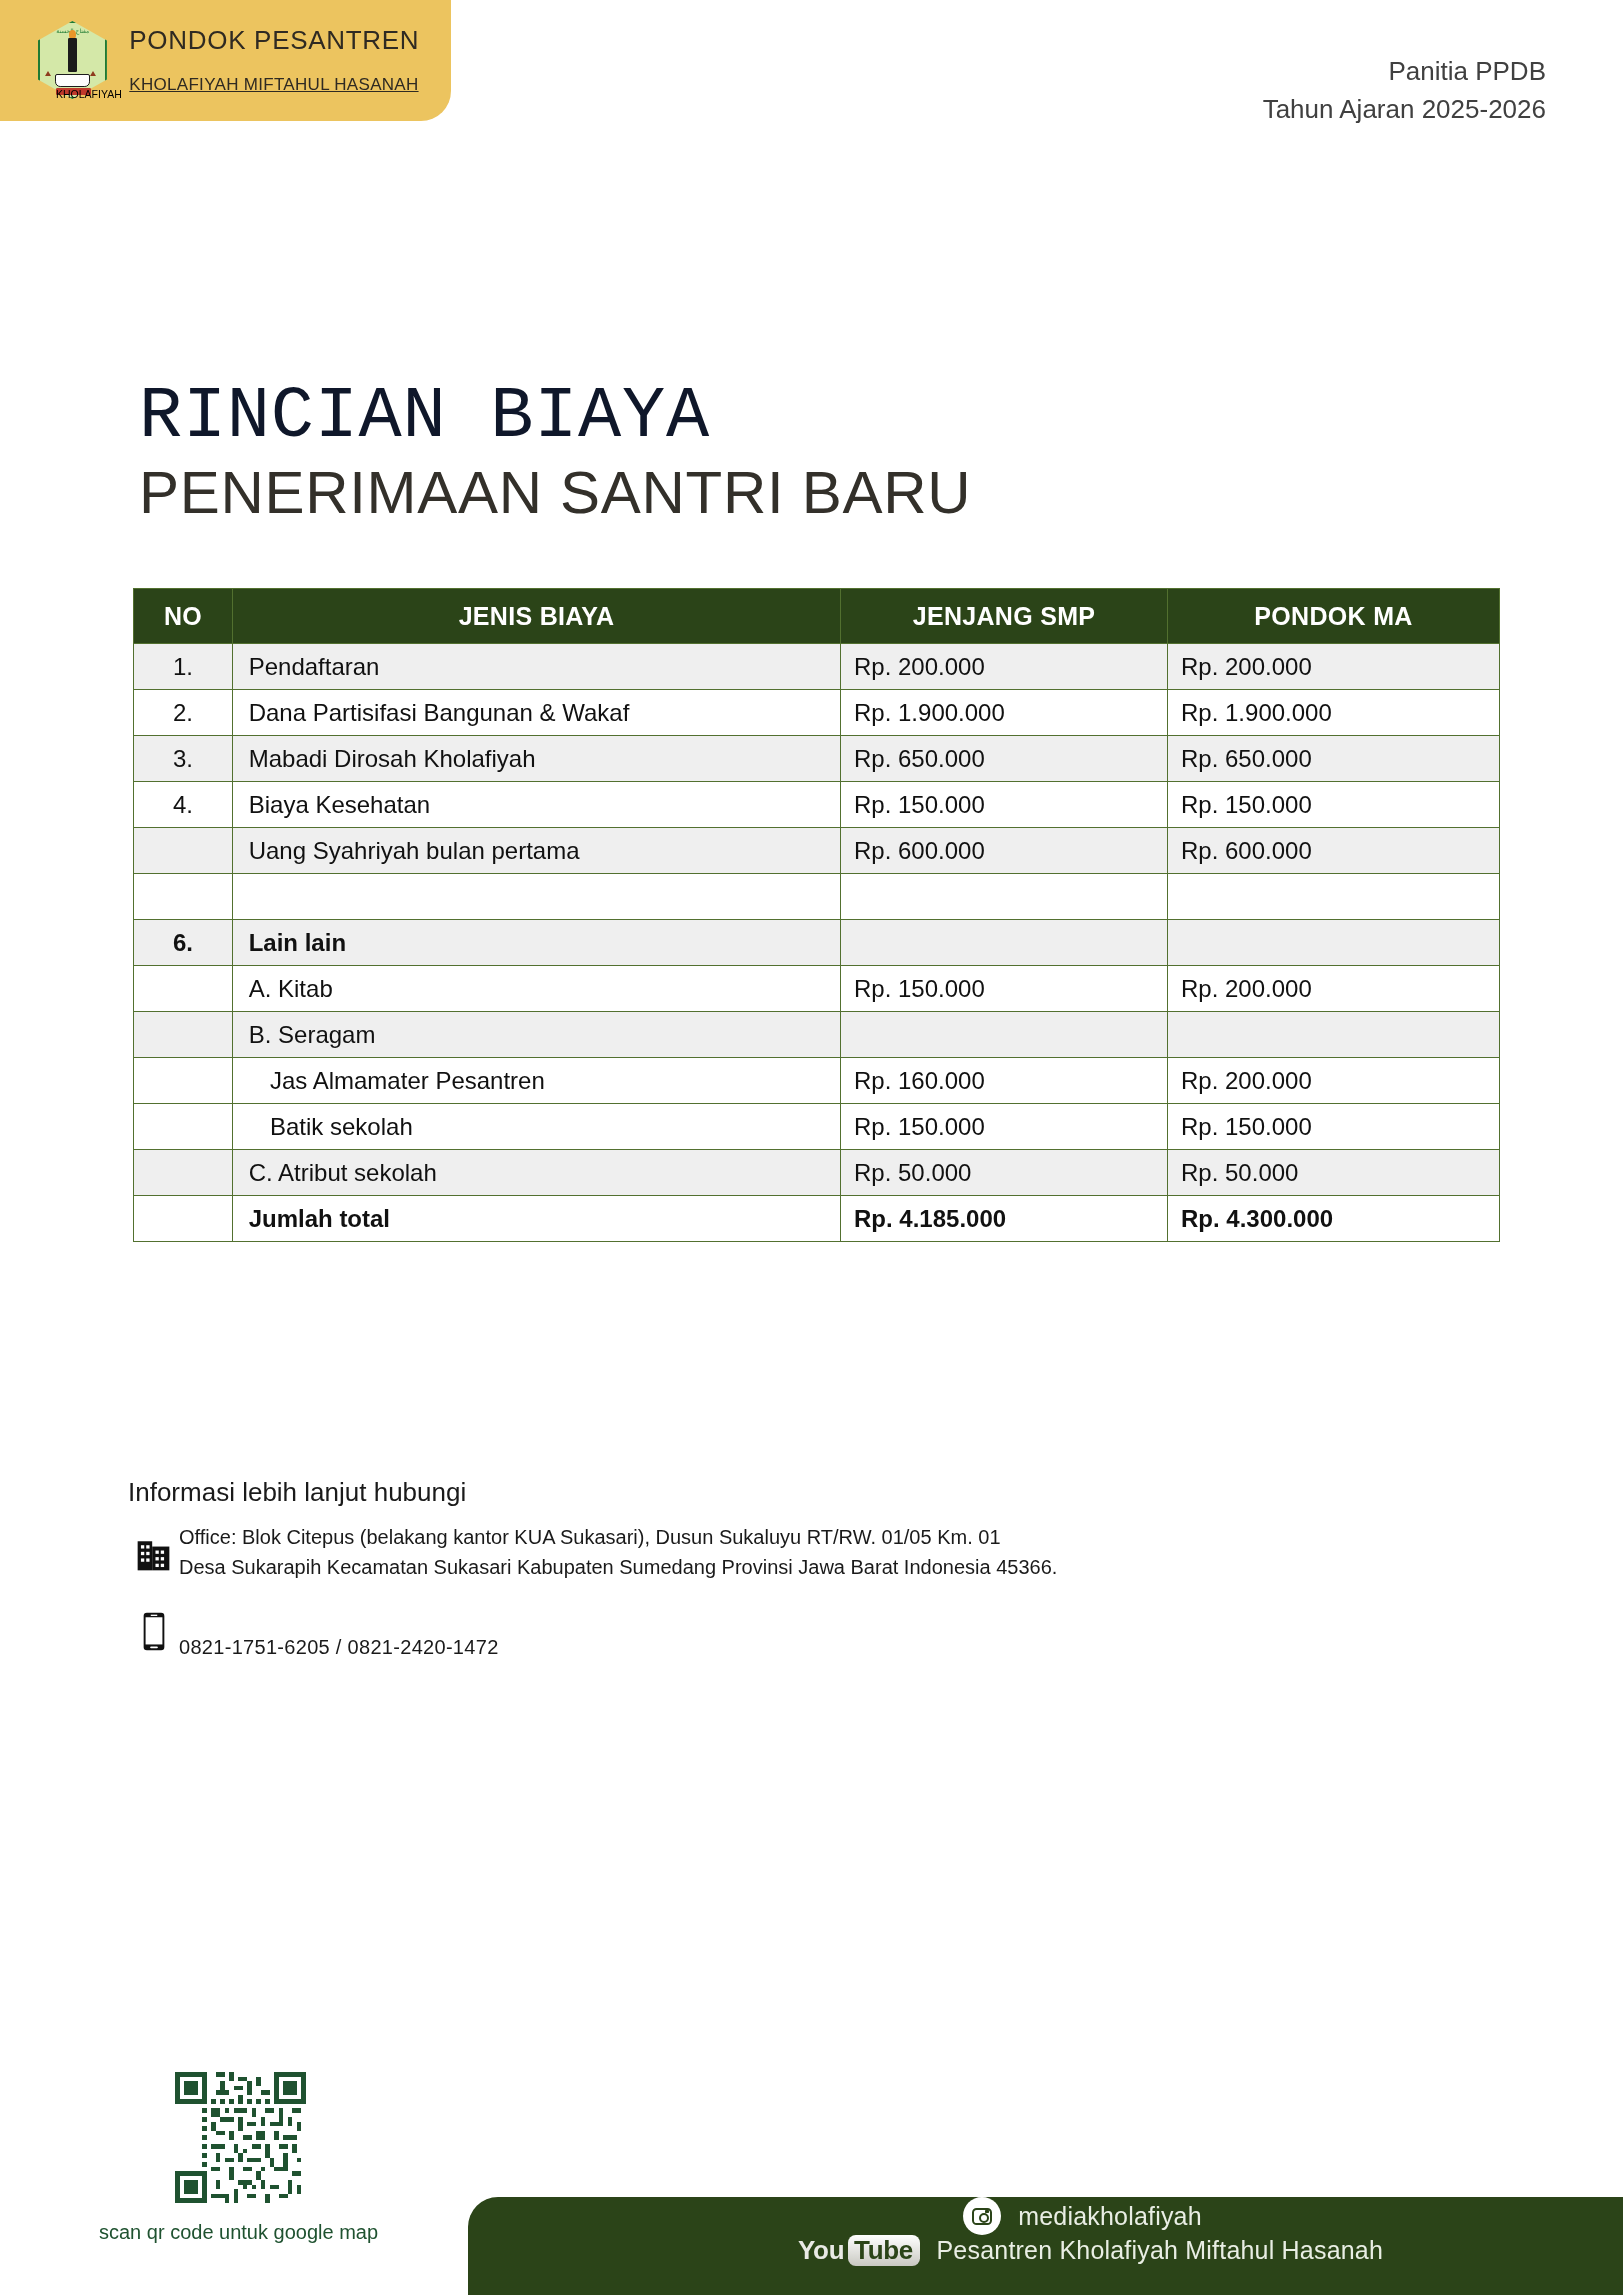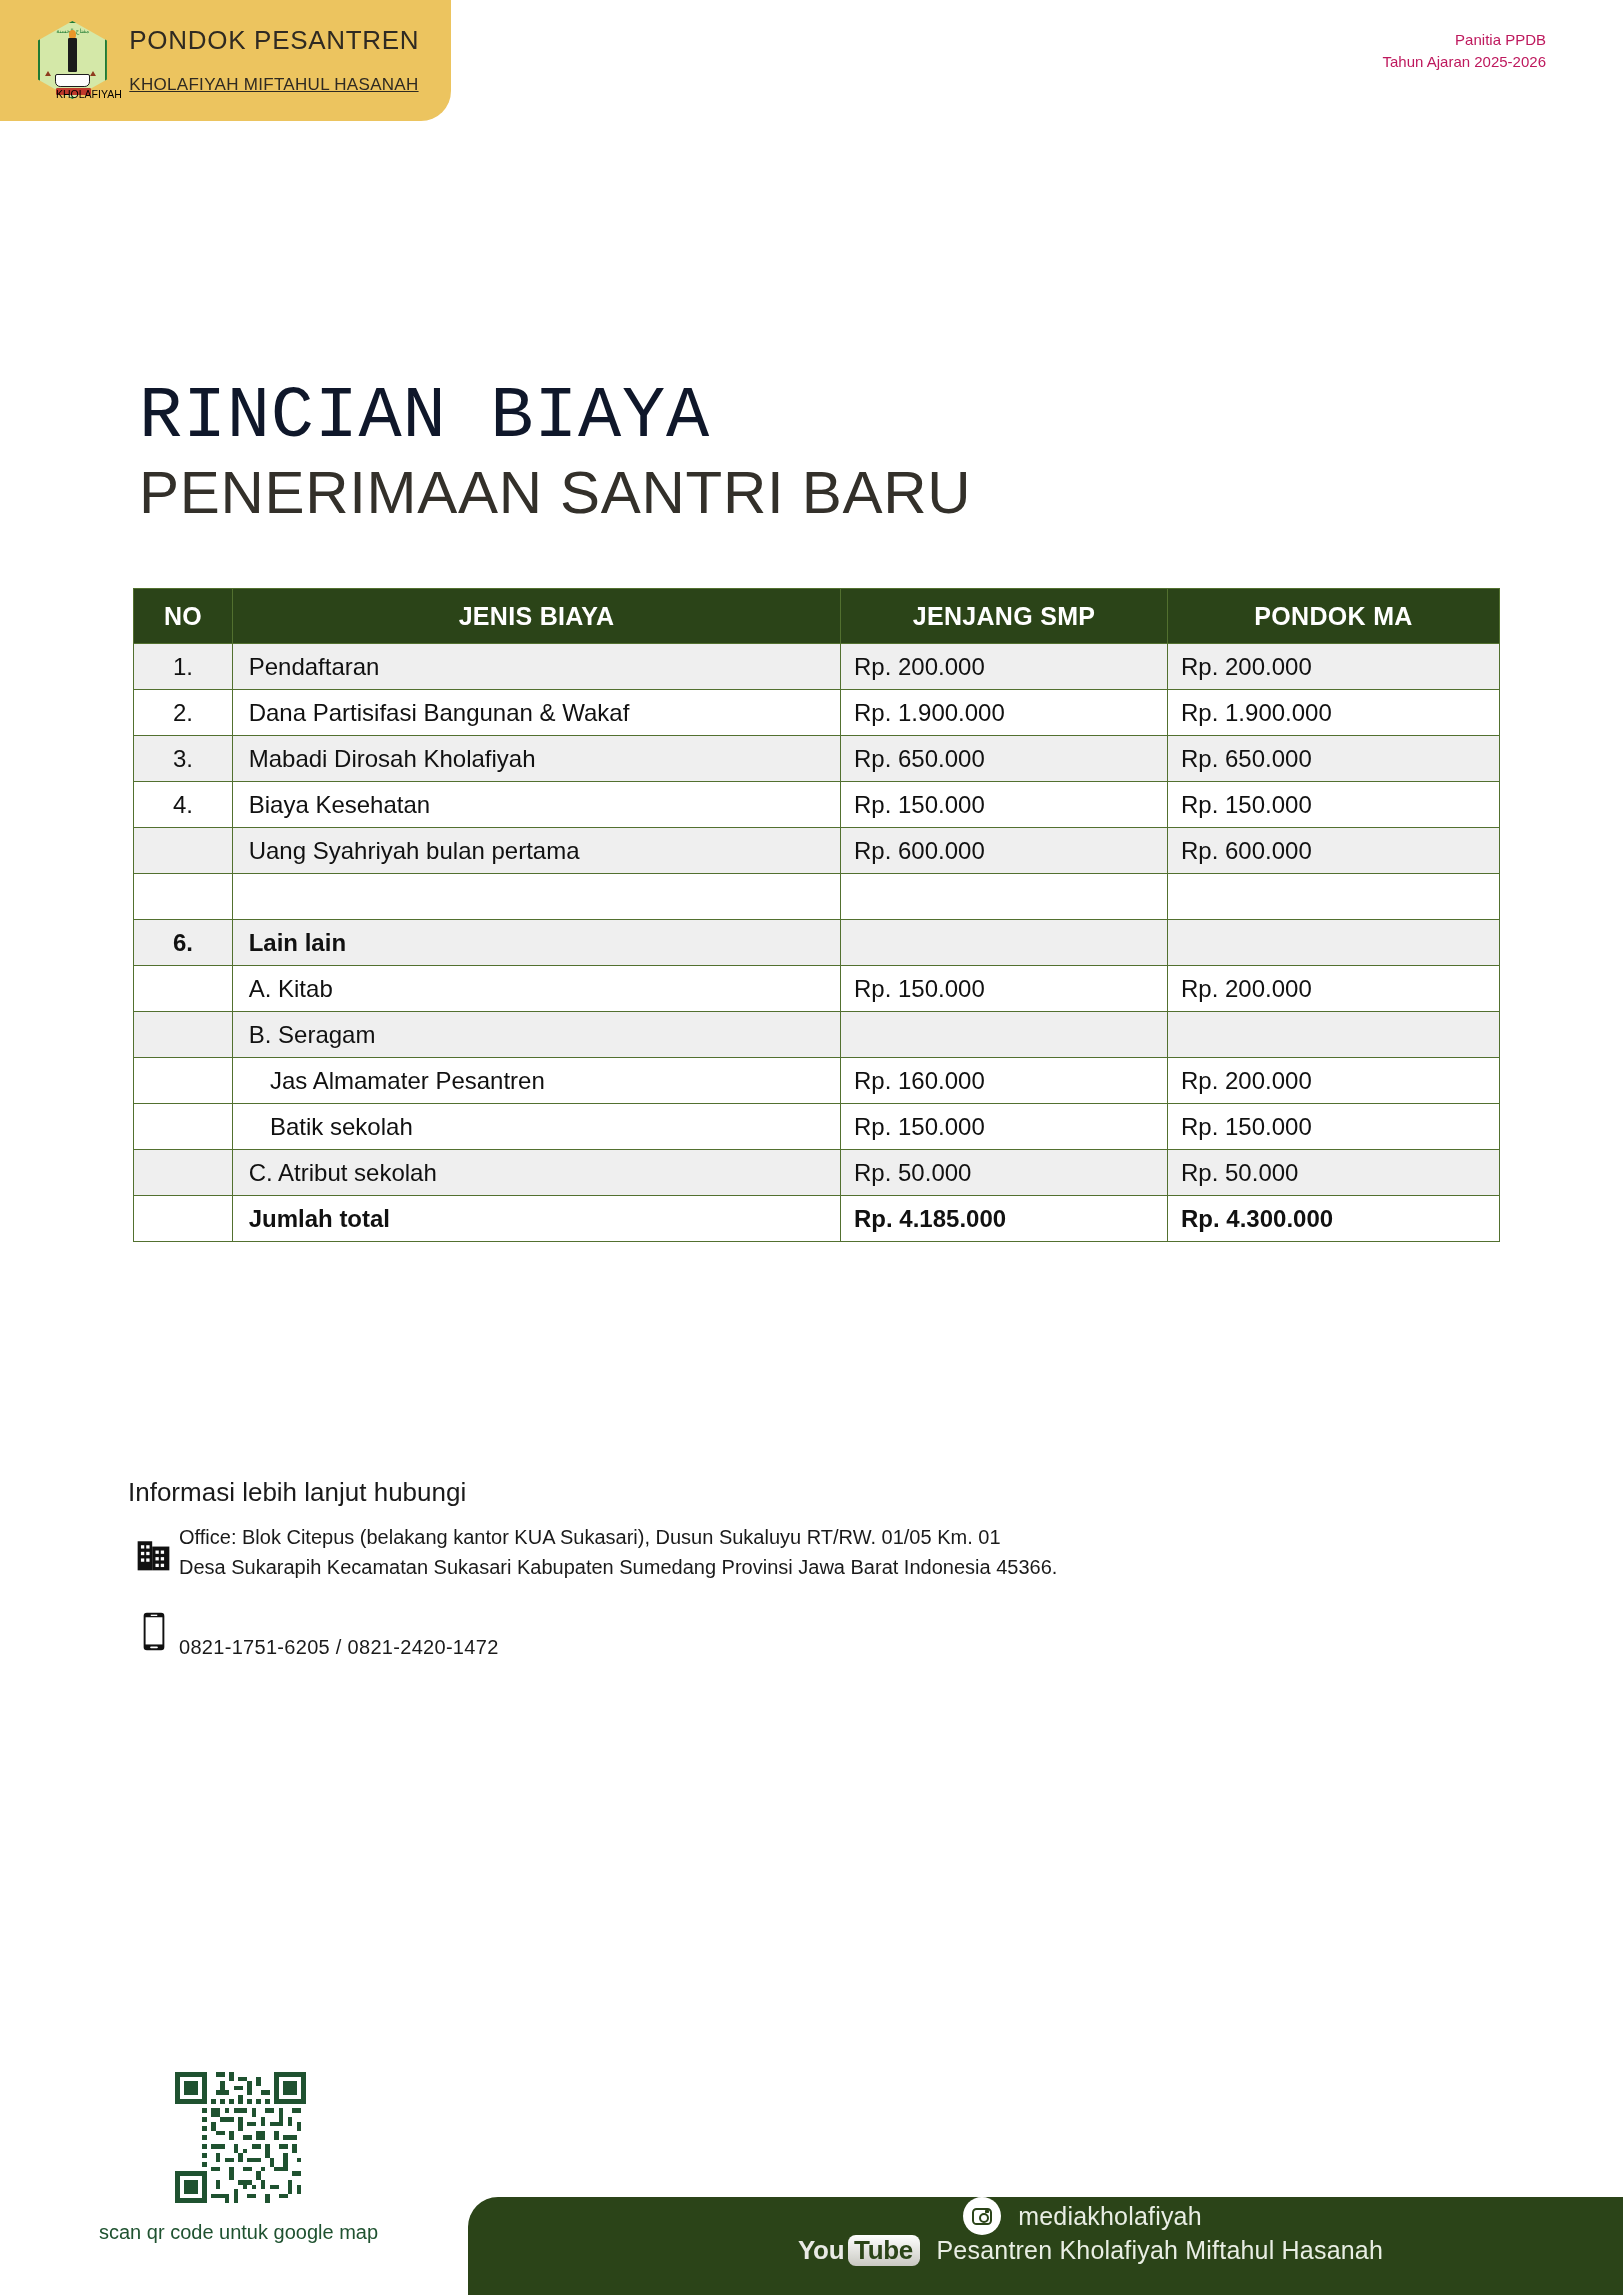--- a/index.html
+++ b/index.html
@@ -111,25 +111,25 @@
     font-size: 26px; font-weight: 400; color: #2f2a22;
     letter-spacing: 0.7px; line-height: 1.1;
   }
   .brand-line2 {
     font-size: 17px; font-weight: 400; color: #2f2a22;
     letter-spacing: 0.3px; line-height: 1.2; margin-top: 20px; text-decoration: underline;
   }
 
   .header-right {
     position: absolute;
-    right: 78px; top: 29px;
+    right: 78px; top: 53px;
     text-align: right;
-    font-size: 15px;
+    font-size: 26px;
     line-height: 1.45;
-    color: #be185d;
+    color: #404040;
     z-index: 5;
   }
 
   
   .title-wrap {
     position: absolute;
     left: 139px; top: 379px;
     z-index: 5;
   }
   .title-1 {

